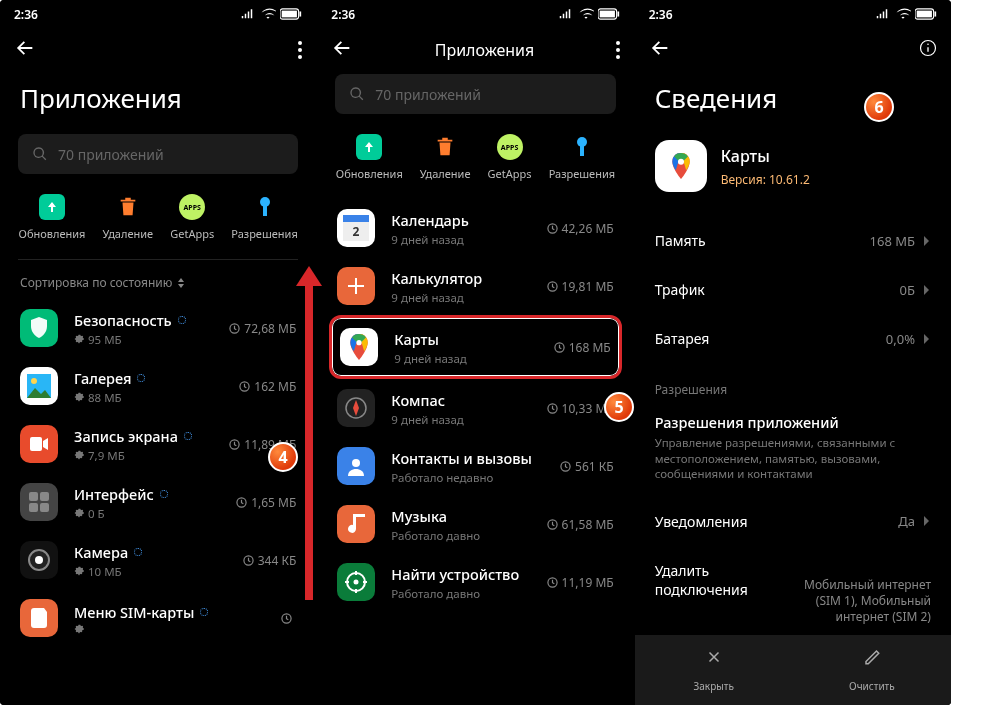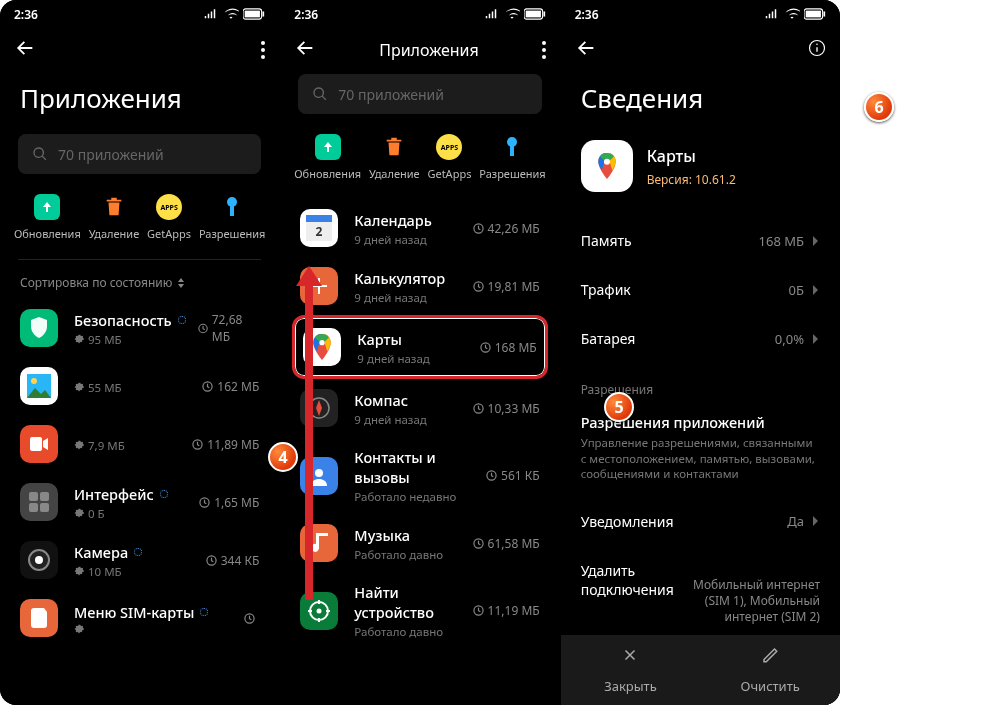--- a/index.html
+++ b/index.html
@@ -8,23 +8,23 @@
   font-family: -apple-system, system-ui, Roboto, sans-serif;
   width: 999px;
   height: 705px;
   overflow: hidden;
   position: relative;
 }
 .container {
   display: flex;
   gap: 1px;
   background: #000;
-  width: 840px;
+  width: 951px;
   height: 705px;
-  border-radius: 16px;
+  border-radius: 4px;
   overflow: hidden;
 }
 .phone {
   flex: 1;
   background: #000;
   color: #fff;
   display: flex;
   flex-direction: column;
   position: relative;
   overflow: hidden;
@@ -81,21 +81,21 @@
   gap: 6px;
   font-size: 11px;
   color: #bbb;
 }
 .qa-icon {
   width: 26px; height: 26px; border-radius: 6px;
   display:flex; align-items:center; justify-content:center;
 }
 .qa-icon.green { background: #0c9; }
 .qa-icon.orange { background: transparent; }
-.qa-icon.yellow { background: #fde047; border-radius: 50%; text-align: center; }
+.qa-icon.yellow { background: #bef264; border-radius: 50%; text-align: center; }
 .qa-icon.blue { background: transparent; }
 .divider { height:1px; background:#222; margin:0 18px 14px; }
 .sort-row {
   padding: 0 20px 8px;
   font-size: 12px;
   color: #888;
   display:flex; align-items:center; gap:4px;
 }
 .sort-row svg { width:10px; height:10px; fill:#888; }
 .app-list { padding: 0 12px; }
@@ -151,21 +151,21 @@
 .multi-val { text-align:right; color:#888; font-size:12px; line-height:1.35; max-width:150px;margin-top:16px; }
 
 .bottom-bar {
   position:absolute; bottom:0; left:0; right:0;
   background:#1a1a1a;
   display:flex; height:70px;
 }
 .bb-item {
   flex:1; display:flex; flex-direction:column;
   align-items:center; justify-content:center;
-  gap:13px; font-size:13px; color:#aaa;
+  gap:13px; font-size:10px; color:#aaa;
 }
 .bb-item svg { width:18px; height:18px; stroke:#aaa; fill:none; stroke-width:2; }
 
 .marker {
   position:absolute;
   width: 30px; height:30px; border-radius:50%;
   background: radial-gradient(circle at 30% 30%, #ff8a3c, #e03a0a 70%);
   border: 2px solid #fff;
   box-shadow: 0 1px 3px rgba(0,0,0,.7);
   color:#fff; font-weight:700; font-size:16px;
@@ -302,43 +302,51 @@
         </div>
         <div class="app-item">
       <div class="app-ico" style="background:#fff">
             <svg width="24" height="24" viewBox="0 0 24 24">
               <rect width="24" height="24" fill="#29b6f6"></rect>
               <circle cx="7" cy="7" r="3" fill="#ffd54f"></circle>
               <path d="M0 24l8-10 6 6 4-4 6 8z" fill="#2e7d32"></path>
             </svg>
           </div>
       <div>
+        <div class="app-name-row">
+          <span class="app-name">Галерея</span>
+          <span class="dotted-badge"></span>
+        </div>
         <div class="app-sub">
               <svg viewBox="0 0 12 12">
                 <path d="M6 3.5A2.5 2.5 0 106 8.5 2.5 2.5 0 006 3.5zM11 7l1-.5V5.5L11 5l-.5-1 .5-1-1-1-1 .5L8 2l-.5-1H5.5L5 2l-1 .5-1-.5-1 1 .5 1L2 5l-1 .5v1L2 7l.5 1-.5 1 1 1 1-.5L5 10l.5 1h1L7 10l1-.5 1 .5 1-1-.5-1z"></path>
               </svg>
-              <span>55 МБ</span>
+              <span>88 МБ</span>
             </div>
       </div>
       <div class="app-right">
             <svg viewBox="0 0 12 12">
               <circle cx="6" cy="6" r="5" fill="none" stroke="currentColor" stroke-width="1.3"></circle>
               <path d="M6 3v3.2l2 1.2" stroke="currentColor" stroke-width="1.3" fill="none"></path>
             </svg>
             <span>162 МБ</span>
           </div>
         </div>
         <div class="app-item">
       <div class="app-ico" style="background:#e84b2c">
             <svg width="18" height="14" viewBox="0 0 18 14">
               <rect width="12" height="14" rx="2" fill="#fff"></rect>
               <path d="M13 4l5-3v12l-5-3z" fill="#fff"></path>
             </svg>
           </div>
       <div>
+        <div class="app-name-row">
+          <span class="app-name">Запись экрана</span>
+          <span class="dotted-badge"></span>
+        </div>
         <div class="app-sub">
               <svg viewBox="0 0 12 12">
                 <path d="M6 3.5A2.5 2.5 0 106 8.5 2.5 2.5 0 006 3.5zM11 7l1-.5V5.5L11 5l-.5-1 .5-1-1-1-1 .5L8 2l-.5-1H5.5L5 2l-1 .5-1-.5-1 1 .5 1L2 5l-1 .5v1L2 7l.5 1-.5 1 1 1 1-.5L5 10l.5 1h1L7 10l1-.5 1 .5 1-1-.5-1z"></path>
               </svg>
               <span>7,9 МБ</span>
             </div>
       </div>
       <div class="app-right">
             <svg viewBox="0 0 12 12">
               <circle cx="6" cy="6" r="5" fill="none" stroke="currentColor" stroke-width="1.3"></circle>

